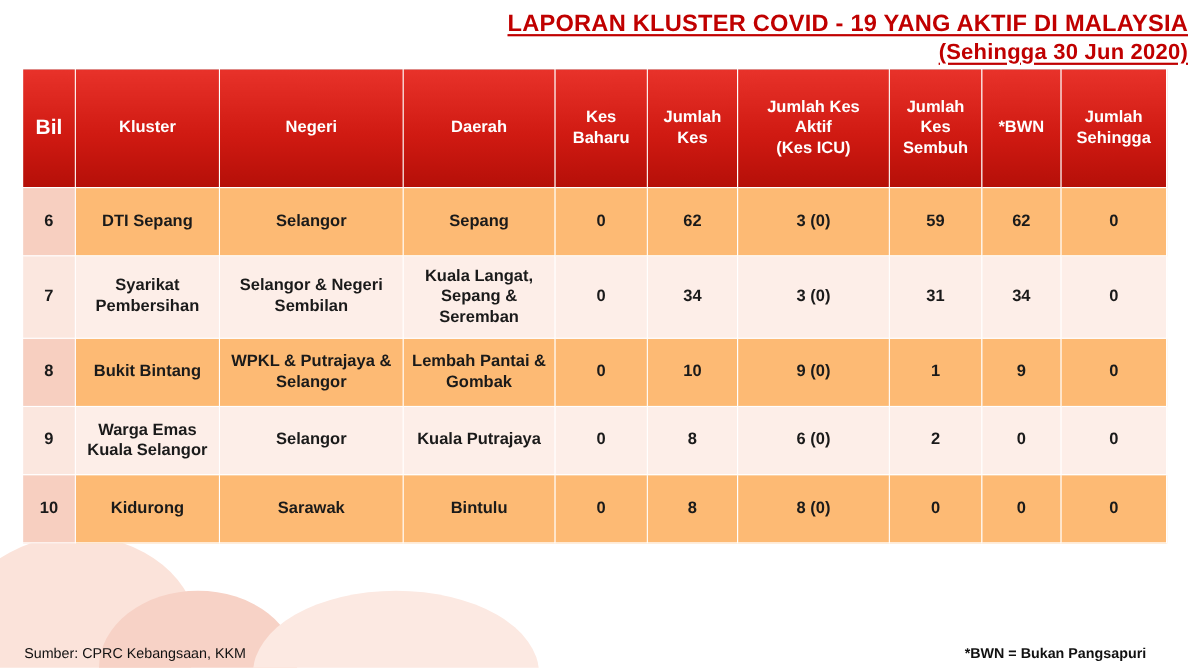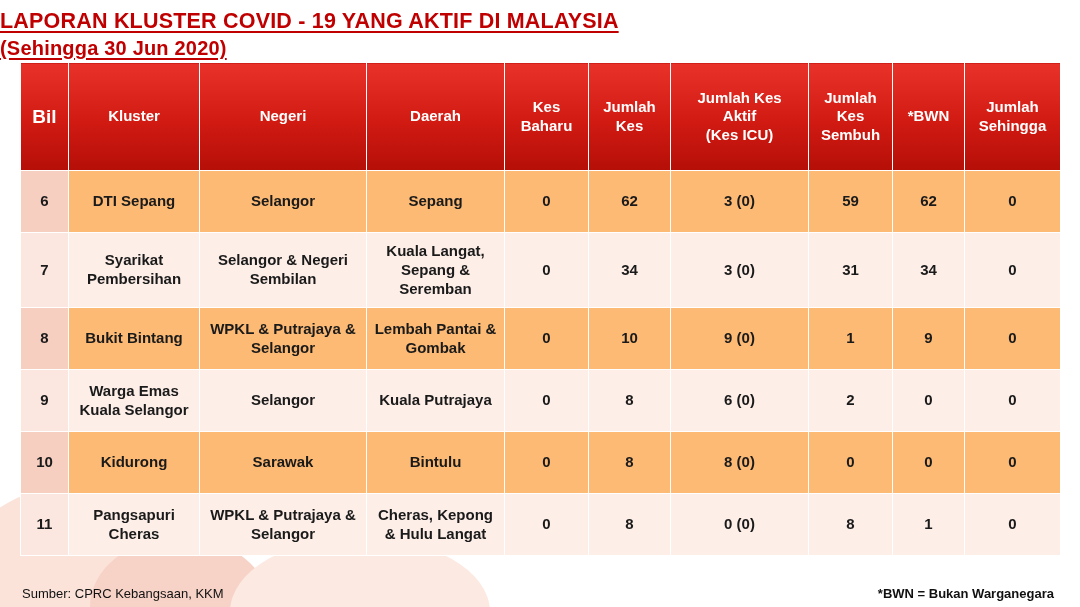--- a/index.html
+++ b/index.html
@@ -43,21 +43,21 @@
   }
 
   .slide {
     position: relative;
     width: 1080px;
     height: 607px;
     box-sizing: border-box;
   }
 
   .title-block {
-    text-align: left;
+    text-align: right;
     padding-top: 8px;
   }
   .title-line {
     color: #c00000;
     font-weight: bold;
     font-size: 21.5px;
     letter-spacing: 0.2px;
     line-height: 1.28;
     display: inline-block;
     text-decoration: underline;
@@ -105,21 +105,21 @@
     box-sizing: border-box;
   }
   tbody tr.odd td { background: #fdba74; }
   tbody tr.even td { background: #fdeee8; }
   tbody tr.odd td.col-bil { background: #f7cfc0; }
   tbody tr.even td.col-bil { background: #fbe7df; }
 
   .footer {
     position: absolute;
     left: 0;
-    right: 4px;
+    right: 16px;
     bottom: 0;
     height: 28px;
   }
   .footer-left {
     position: absolute;
     left: 22px;
     bottom: 6px;
     font-size: 13px;
     color: #111111;
   }
@@ -245,34 +245,22 @@
           <td>Kidurong</td>
           <td>Sarawak</td>
           <td>Bintulu</td>
           <td>0</td>
           <td>8</td>
           <td>8 (0)</td>
           <td>0</td>
           <td>0</td>
           <td>0</td>
         </tr>
-        <tr class="even">
-          <td class="col-bil">11</td>
-          <td>Pangsapuri Cheras</td>
-          <td>WPKL &amp; Putrajaya &amp; Selangor</td>
-          <td>Cheras, Kepong &amp; Hulu Langat</td>
-          <td>0</td>
-          <td>8</td>
-          <td>0 (0)</td>
-          <td>8</td>
-          <td>1</td>
-          <td>0</td>
-        </tr>
       </tbody>
     </table>
   </div>
 
   <div class="footer">
     <div class="footer-left">Sumber: CPRC Kebangsaan, KKM</div>
-    <div class="footer-right">*BWN = Bukan Warganegara</div>
+    <div class="footer-right">*BWN = Bukan Pangsapuri</div>
   </div>
 
 </div>
 
 </body></html>

